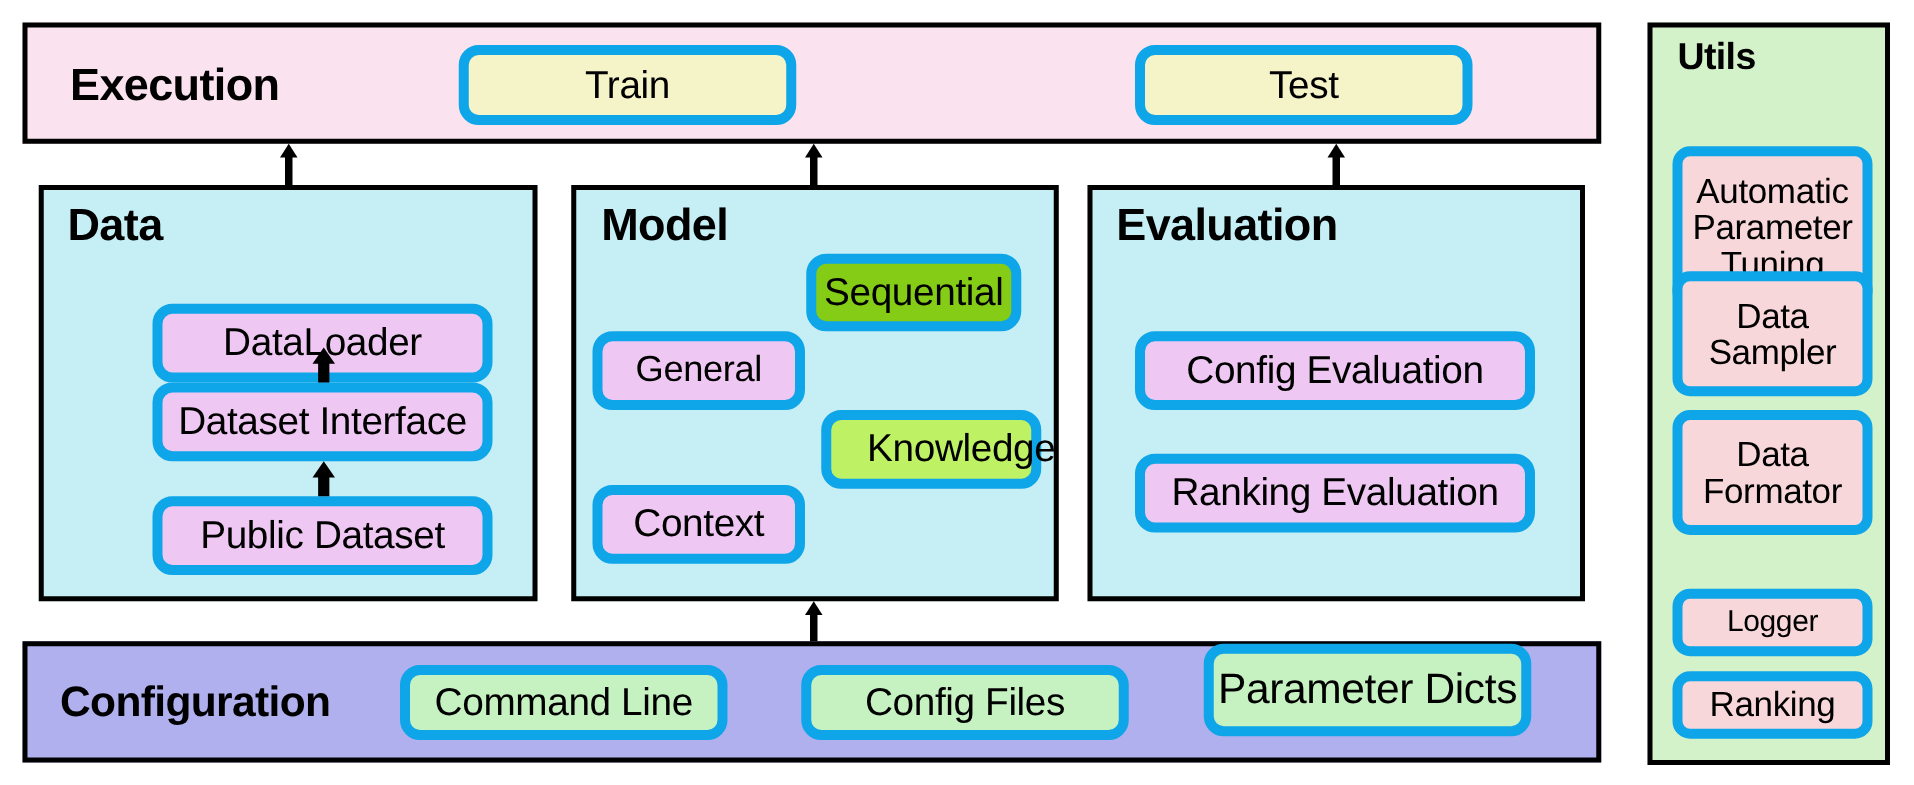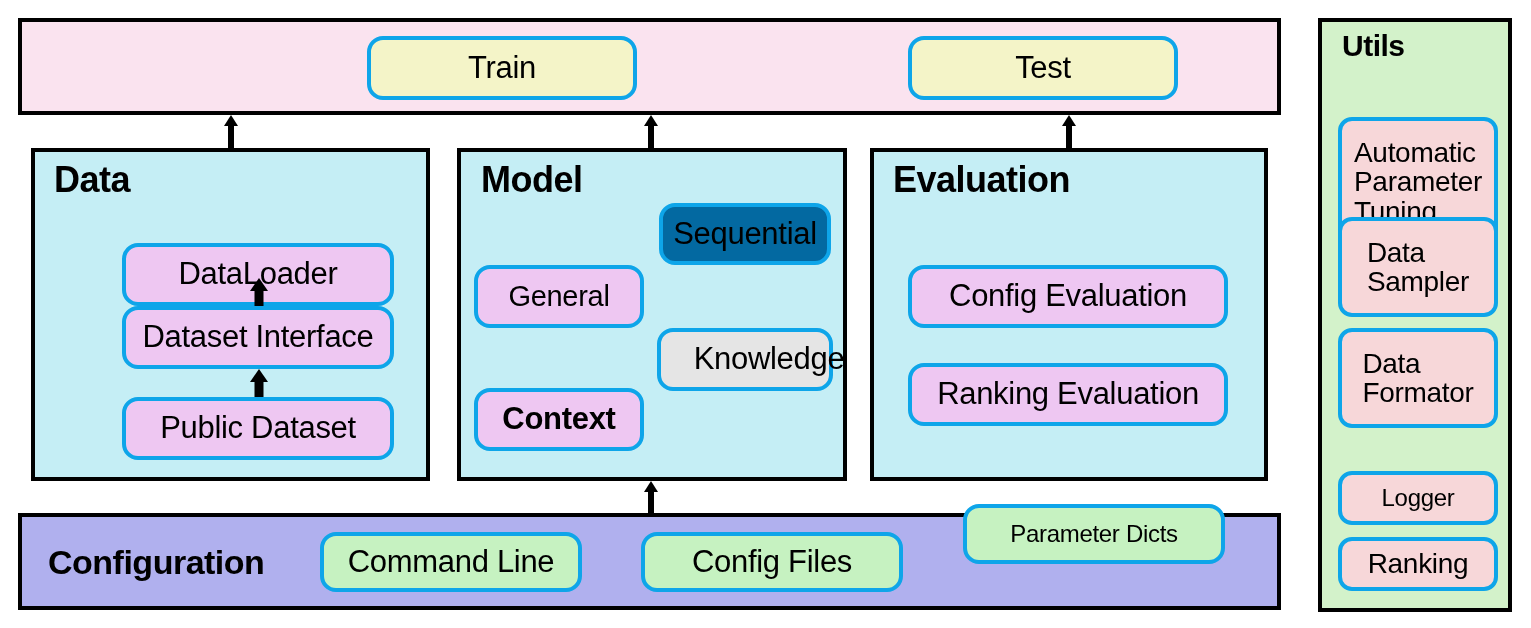--- a/index.html
+++ b/index.html
@@ -30,26 +30,26 @@
     font-weight: bold;
     color: #000000;
     white-space: nowrap;
     letter-spacing: -0.5px;
   }
 
   
   .node {
     position: absolute;
     box-sizing: border-box;
-    border: 4px solid #0ea5e9;
+    border: 8px solid #0ea5e9;
     border-radius: 16px;
     display: flex;
     align-items: center;
     justify-content: center;
-    text-align: left;
+    text-align: center;
     color: #000000;
     line-height: 1.04;
     white-space: pre-line;
     letter-spacing: -0.3px;
   }
 
   
   .arrow {
     position: absolute;
   }
@@ -76,64 +76,65 @@
     border-bottom-width: 11px;
   }
 </style>
 </head>
 <body>
 
 <div id="canvas">
 
   <div class="layer" style="left:18px; top:18px; width:1263px; height:97px; background:#fae3ef;">
   </div>
+  <div class="layer-title" style="left:56px; top:47px; font-size:36px;">Execution</div>
 
   <div class="node" style="left:367px; top:36px; width:270px; height:64px; background:#f4f4c8; font-size:31px;">Train</div>
 
   <div class="node" style="left:908px; top:36px; width:270px; height:64px; background:#f4f4c8; font-size:31px;">Test</div>
 
   <div class="layer" style="left:31px; top:148px; width:399px; height:333px; background:#c5eef5;">
   </div>
   <div class="layer-title" style="left:54px; top:159px; font-size:36px;">Data</div>
 
   <div class="node" style="left:122px; top:215px; width:272px; height:63px; background:#eec7f2; font-size:31px;margin-top:28px;">DataLoader</div>
 
   <div class="node" style="left:122px; top:306px; width:272px; height:63px; background:#eec7f2; font-size:31px;">Dataset Interface</div>
 
   <div class="node" style="left:122px; top:397px; width:272px; height:63px; background:#eec7f2; font-size:31px;">Public Dataset</div>
 
   <div class="layer" style="left:457px; top:148px; width:390px; height:333px; background:#c5eef5;">
   </div>
   <div class="layer-title" style="left:481px; top:159px; font-size:36px;">Model</div>
 
-  <div class="node" style="left:659px; top:203px; width:172px; height:62px; background:#0369a1; font-size:31px;">Sequential</div>
+  <div class="node" style="left:645px; top:203px; width:172px; height:62px; background:#84cc16; font-size:31px;">Sequential</div>
 
   <div class="node" style="left:474px; top:265px; width:170px; height:63px; background:#eec7f2; font-size:29px;">General</div>
 
-  <div class="node" style="left:657px; top:328px; width:176px; height:63px; background:#e5e5e5; font-size:31px;padding-left:48px;">Knowledge</div>
+  <div class="node" style="left:657px; top:328px; width:176px; height:63px; background:#bef264; font-size:31px;padding-left:48px;">Knowledge</div>
 
-  <div class="node" style="left:474px; top:388px; width:170px; height:63px; background:#eec7f2; font-size:31px;font-weight:bold;">Context</div>
+  <div class="node" style="left:474px; top:388px; width:170px; height:63px; background:#eec7f2; font-size:31px;">Context</div>
 
   <div class="layer" style="left:870px; top:148px; width:398px; height:333px; background:#c5eef5;">
   </div>
   <div class="layer-title" style="left:893px; top:159px; font-size:36px;">Evaluation</div>
 
   <div class="node" style="left:908px; top:265px; width:320px; height:63px; background:#eec7f2; font-size:31px;">Config Evaluation</div>
 
   <div class="node" style="left:908px; top:363px; width:320px; height:63px; background:#eec7f2; font-size:31px;">Ranking Evaluation</div>
 
   <div class="layer" style="left:18px; top:513px; width:1263px; height:97px; background:#b0b0ee;">
   </div>
   <div class="layer-title" style="left:48px; top:543px; font-size:34px;">Configuration</div>
 
   <div class="node" style="left:641px; top:532px; width:262px; height:60px; background:#c6f2c1; font-size:31px;">Config Files</div>
 
   <div class="node" style="left:320px; top:532px; width:262px; height:60px; background:#c6f2c1; font-size:31px;">Command Line</div>
 
-  <div class="node" style="left:963px; top:504px; width:262px; height:60px; background:#c6f2c1; font-size:24px;">Parameter Dicts</div>
+  <div class="node" style="left:963px; top:515px; width:262px; height:74px; background:#c6f2c1; font-size:34px;">Parameter Dicts</div>
 
   <div class="layer" style="left:1318px; top:18px; width:194px; height:594px; background:#d3f2ca;">
   </div>
   <div class="layer-title" style="left:1342px; top:29px; font-size:30px;">Utils</div>
 
   <div class="node" style="left:1338px; top:76px; width:160px; height:130px; background:#f7d7d9; font-size:28px; border-radius:14px;margin-top:41px;">Automatic
 Parameter
 Tuning</div>
 
   <div class="node" style="left:1338px; top:217px; width:160px; height:100px; background:#f7d7d9; font-size:28px; border-radius:14px;">Data

